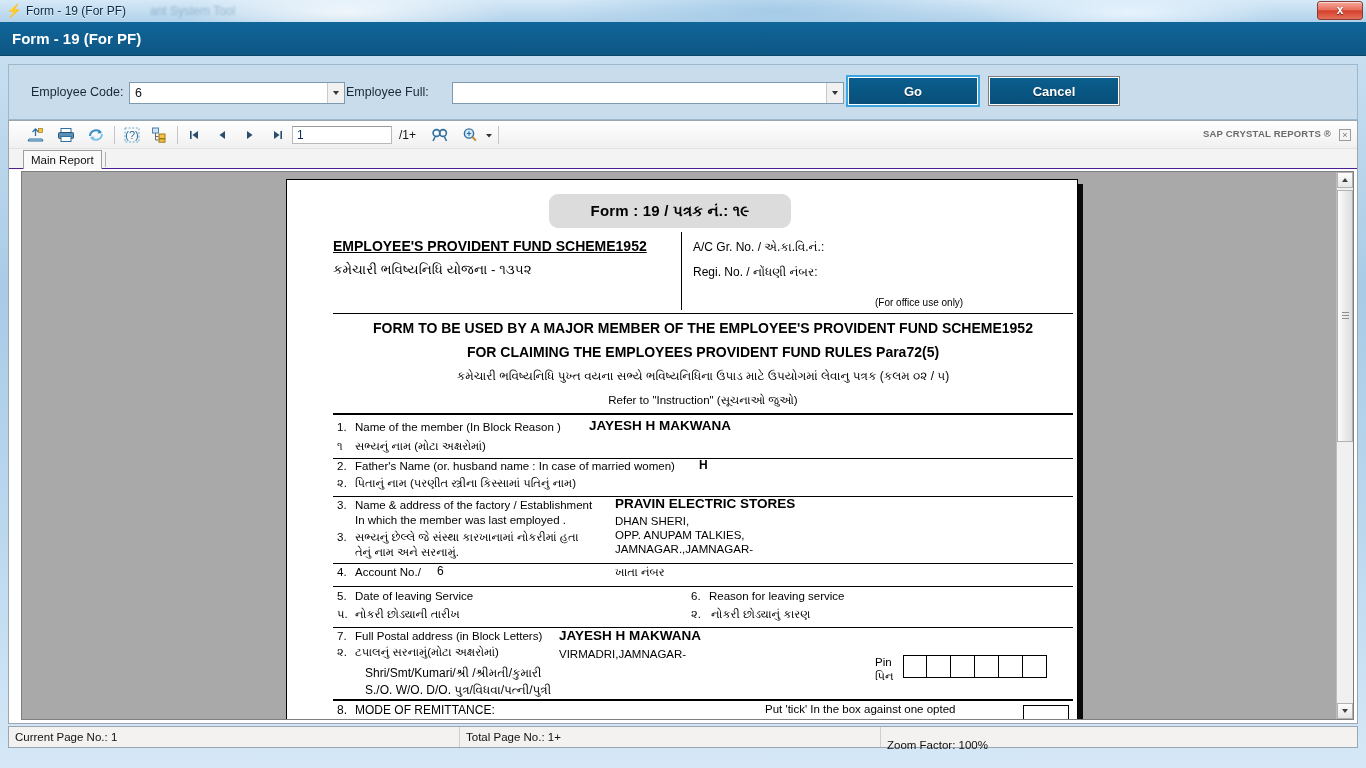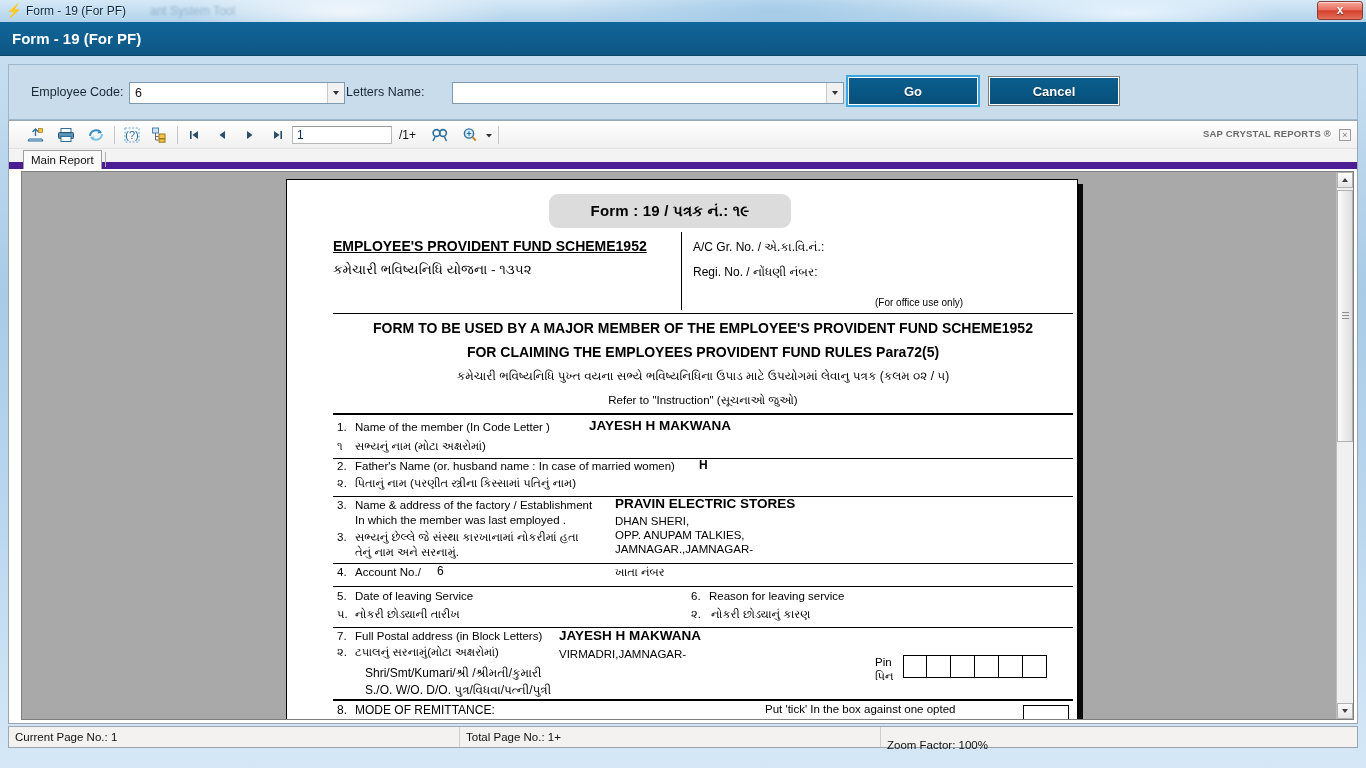--- a/index.html
+++ b/index.html
@@ -137,21 +137,21 @@
     font-size: 9.5px; letter-spacing: .2px; color: #6a6a6a; font-weight: bold;
   }
   #cr-close {
     position: absolute; right: 6px; top: 8px; width: 12px; height: 12px;
     border: 1px solid #9a9a9a; color: #7a7a7a; font-size: 9px;
     line-height: 10px; text-align: center; cursor: pointer; background:#f4f4f4;
   }
 
   #tabstrip {
     position: absolute; left: 0; top: 28px; width: 100%; height: 20px;
-    background: #f3f3f3; border-bottom: 7px solid #4c1d95;
+    background: #f3f3f3; border-bottom: 1px solid #4c1d95;
   }
   #tab-main {
     position: absolute; left: 14px; top: 1px; height: 19px;
     padding: 0 7px; line-height: 18px; font-size: 11.5px; color: #111;
     background: #fafafa; border: 1px solid #9d9d9d; border-bottom: none;
     cursor: pointer;
   }
   #tab-div { position: absolute; left: 96px; top: 3px; width: 1px; height: 15px; background: #b0b0b0; }
 
   
@@ -250,21 +250,21 @@
 
   <div id="param-panel">
     <div class="param-label" style="left:22px;">Employee Code:</div>
     <div class="combo" style="left:120px; width:216px;">
       <div class="val">6</div>
       <div class="arrow">
           <i></i>
         </div>
     </div>
 
-    <div class="param-label" style="left:337px;">Letters Name:</div>
+    <div class="param-label" style="left:337px;">Employee Full:</div>
     <div class="combo" style="left:443px; width:392px;">
       <div class="val"></div>
       <div class="arrow">
           <i></i>
         </div>
     </div>
 
     <div class="bigbtn" id="btn-go" style="left:839px; width:130px;">Go</div>
     <div class="bigbtn" id="btn-cancel" style="left:980px; width:130px;">Cancel</div>
   </div>
@@ -393,21 +393,21 @@
         <div class="hr" style="left:46px; top:133px; width:740px;"></div>
 
         <div class="pg t115b ctr" style="left:46px; top:140px; width:740px;">FORM TO BE USED BY A MAJOR MEMBER OF THE EMPLOYEE'S PROVIDENT FUND SCHEME1952</div>
         <div class="pg t115b ctr" style="left:46px; top:164px; width:740px;">FOR CLAIMING THE EMPLOYEES PROVIDENT FUND RULES Para72(5)</div>
         <div class="pg t12 ctr" style="left:46px; top:189px; width:740px;">કમેચારી ભવિષ્યનિધિ પુખ્ત વયના સભ્યે ભવિષ્યનિધિના ઉપાડ માટે ઉપયોગમાં લેવાનુ પત્રક  (કલમ ૦૨ / ૫)</div>
         <div class="pg t11 ctr" style="left:46px; top:214px; width:740px;">Refer to "Instruction" (સૂચનાઓ જુઓ)</div>
 
         <div class="hr" style="left:46px; top:233px; width:740px; height:1.5px;"></div>
 
         <div class="pg t11" style="left:50px; top:241px;">1.</div>
-        <div class="pg t11" style="left:68px; top:241px;">Name of the member  (In Code Letter )</div>
+        <div class="pg t11" style="left:68px; top:241px;">Name of the member  (In Block Reason )</div>
         <div class="pg t13 b" style="left:302px; top:238px;">JAYESH H MAKWANA</div>
         <div class="pg t11" style="left:50px; top:260px;">૧</div>
         <div class="pg t11" style="left:68px; top:260px;">સભ્યનું નામ (મોટા અક્ષરોમાં)</div>
 
         <div class="hr" style="left:46px; top:278px; width:740px;"></div>
 
         <div class="pg t11" style="left:50px; top:280px;">2.</div>
         <div class="pg t11" style="left:68px; top:280px;">Father's Name (or. husband name  : In case of married women)</div>
         <div class="pg t12 b" style="left:412px; top:278px;">H</div>
         <div class="pg t11" style="left:50px; top:297px;">૨.</div>

